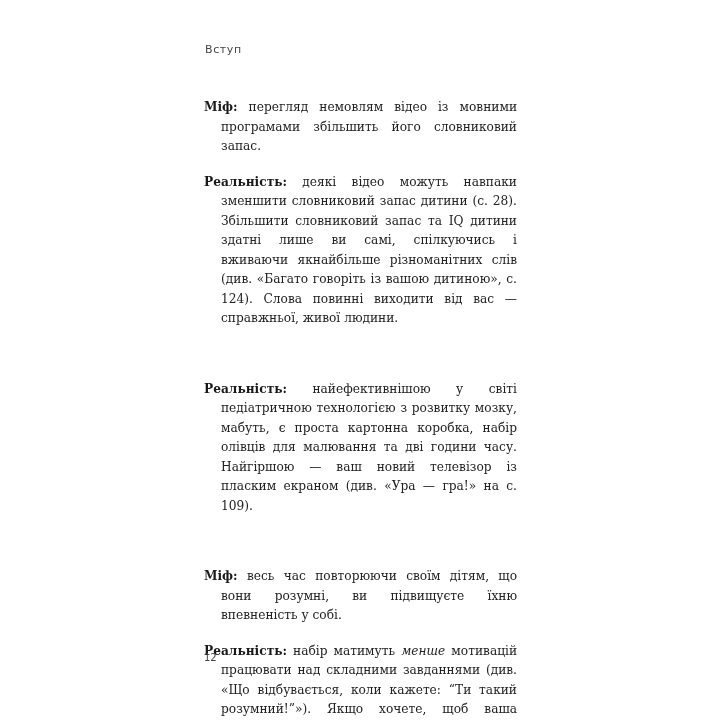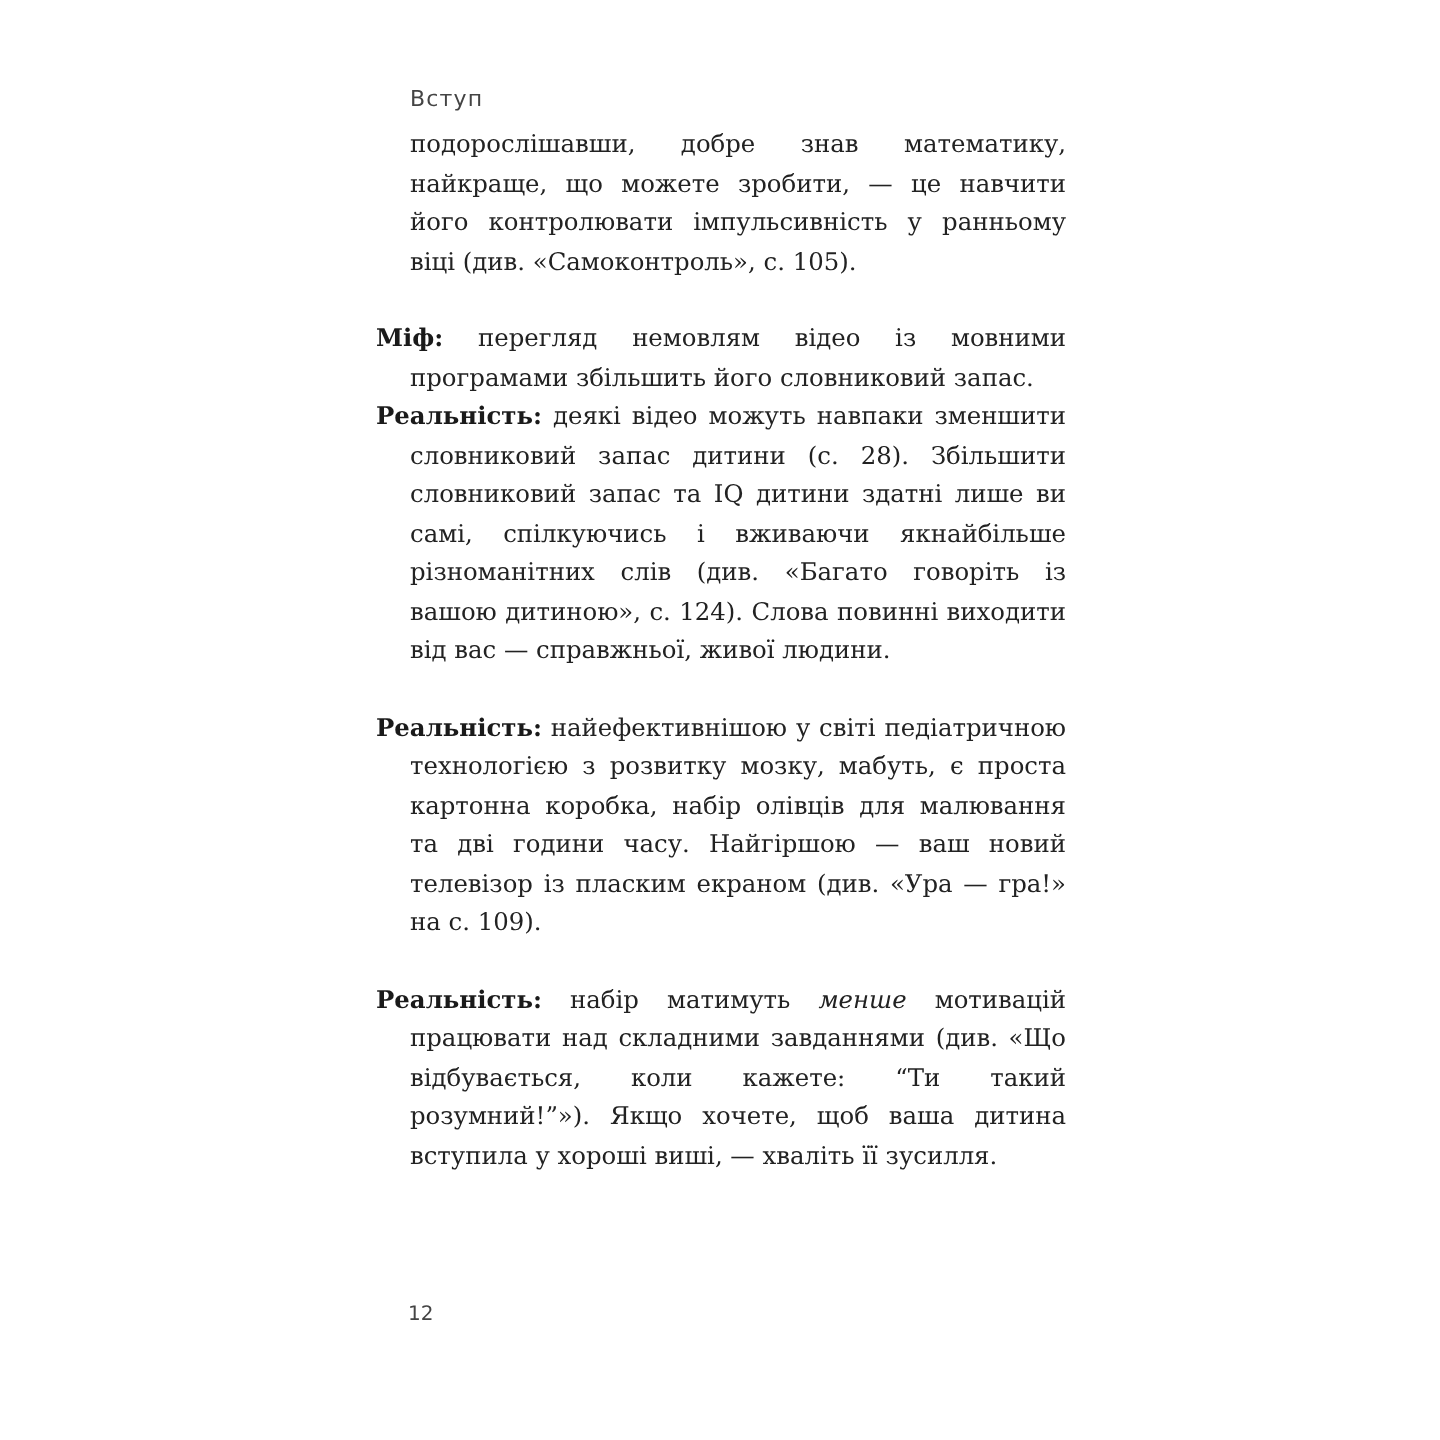--- a/index.html
+++ b/index.html
@@ -8,44 +8,44 @@
     .running-head {
       position: absolute; left: 205px; top: 43px;
       font-family: "DejaVu Sans", sans-serif; font-size: 11px; color: #444; letter-spacing: 0.6px;
     }
     .text {
       position: absolute; left: 188px; width: 345px;
       font-family: "DejaVu Serif", serif; font-size: 12.2px; line-height: 19.5px; color: #222;
       text-align: justify; hyphens: manual;
     }
     .cont { left: 205px; width: 328px; top: 63px; }
-    .entry { margin: 0; padding-left: 17px; text-indent: -17px; }
+    .entry { margin: 16px; padding-left: 17px; text-indent: -17px; }
     .entry .label { font-weight: bold; color: #1a1a1a; }
     .gap { height: 19px; }
     .page-number {
       position: absolute; left: 204px; top: 652px;
       font-family: "DejaVu Sans", sans-serif; font-size: 10px; color: #444;
     }
     em { font-style: italic; }
   </style>
 </head>
 <body>
 
 <div class="page">
   <div class="running-head">Вступ</div>
 
   <div class="text cont">
-    <p style="margin:0">подорослішавши, добре знав математику, найкраще, що можете зробити, — це навчити його контролювати імпульсивність у ранньому віці (див. «Самоконтроль», с. 105).</p>
     <div class="gap"></div>
     <div style="margin-left:-17px">
       <p class="entry"><span class="label">Міф:</span> <span>перегляд немовлям відео із мовними програмами збільшить його словниковий запас.</span></p>
       <p class="entry"><span class="label">Реальність:</span> <span>деякі відео можуть навпаки зменшити словниковий запас дитини (с. 28). Збільшити словниковий запас та IQ дитини здатні лише ви самі, спілкуючись і вживаючи якнайбільше різноманітних слів (див. «Багато говоріть із вашою дитиною», с. 124). Слова повинні виходити від вас — справжньої, живої людини.</span></p>
       <div class="gap"></div>
       <p class="entry"><span class="label">Реальність:</span> <span>найефективнішою у світі педіатричною технологією з розвитку мозку, мабуть, є проста картонна коробка, набір олівців для малювання та дві години часу. Найгіршою — ваш новий телевізор із пласким екраном (див. «Ура — гра!» на с. 109).</span></p>
       <div class="gap"></div>
+      <p class="entry"><span class="label">Міф:</span> <span>весь час повторюючи своїм дітям, що вони розумні, ви підвищуєте їхню впевненість у собі.</span></p>
       <p class="entry"><span class="label">Реальність:</span> <span>набір матимуть </span><em>менше</em><span> мотивацій працювати над складними завданнями (див. «Що відбувається, коли кажете: “Ти такий розумний!”»). Якщо хочете, щоб ваша дитина вступила у хороші виші, — хваліть її зусилля.</span></p>
       <div class="gap"></div>
 
     </div>
   </div>
 
   <div class="page-number">12</div>
 </div>
 
 </body></html>

